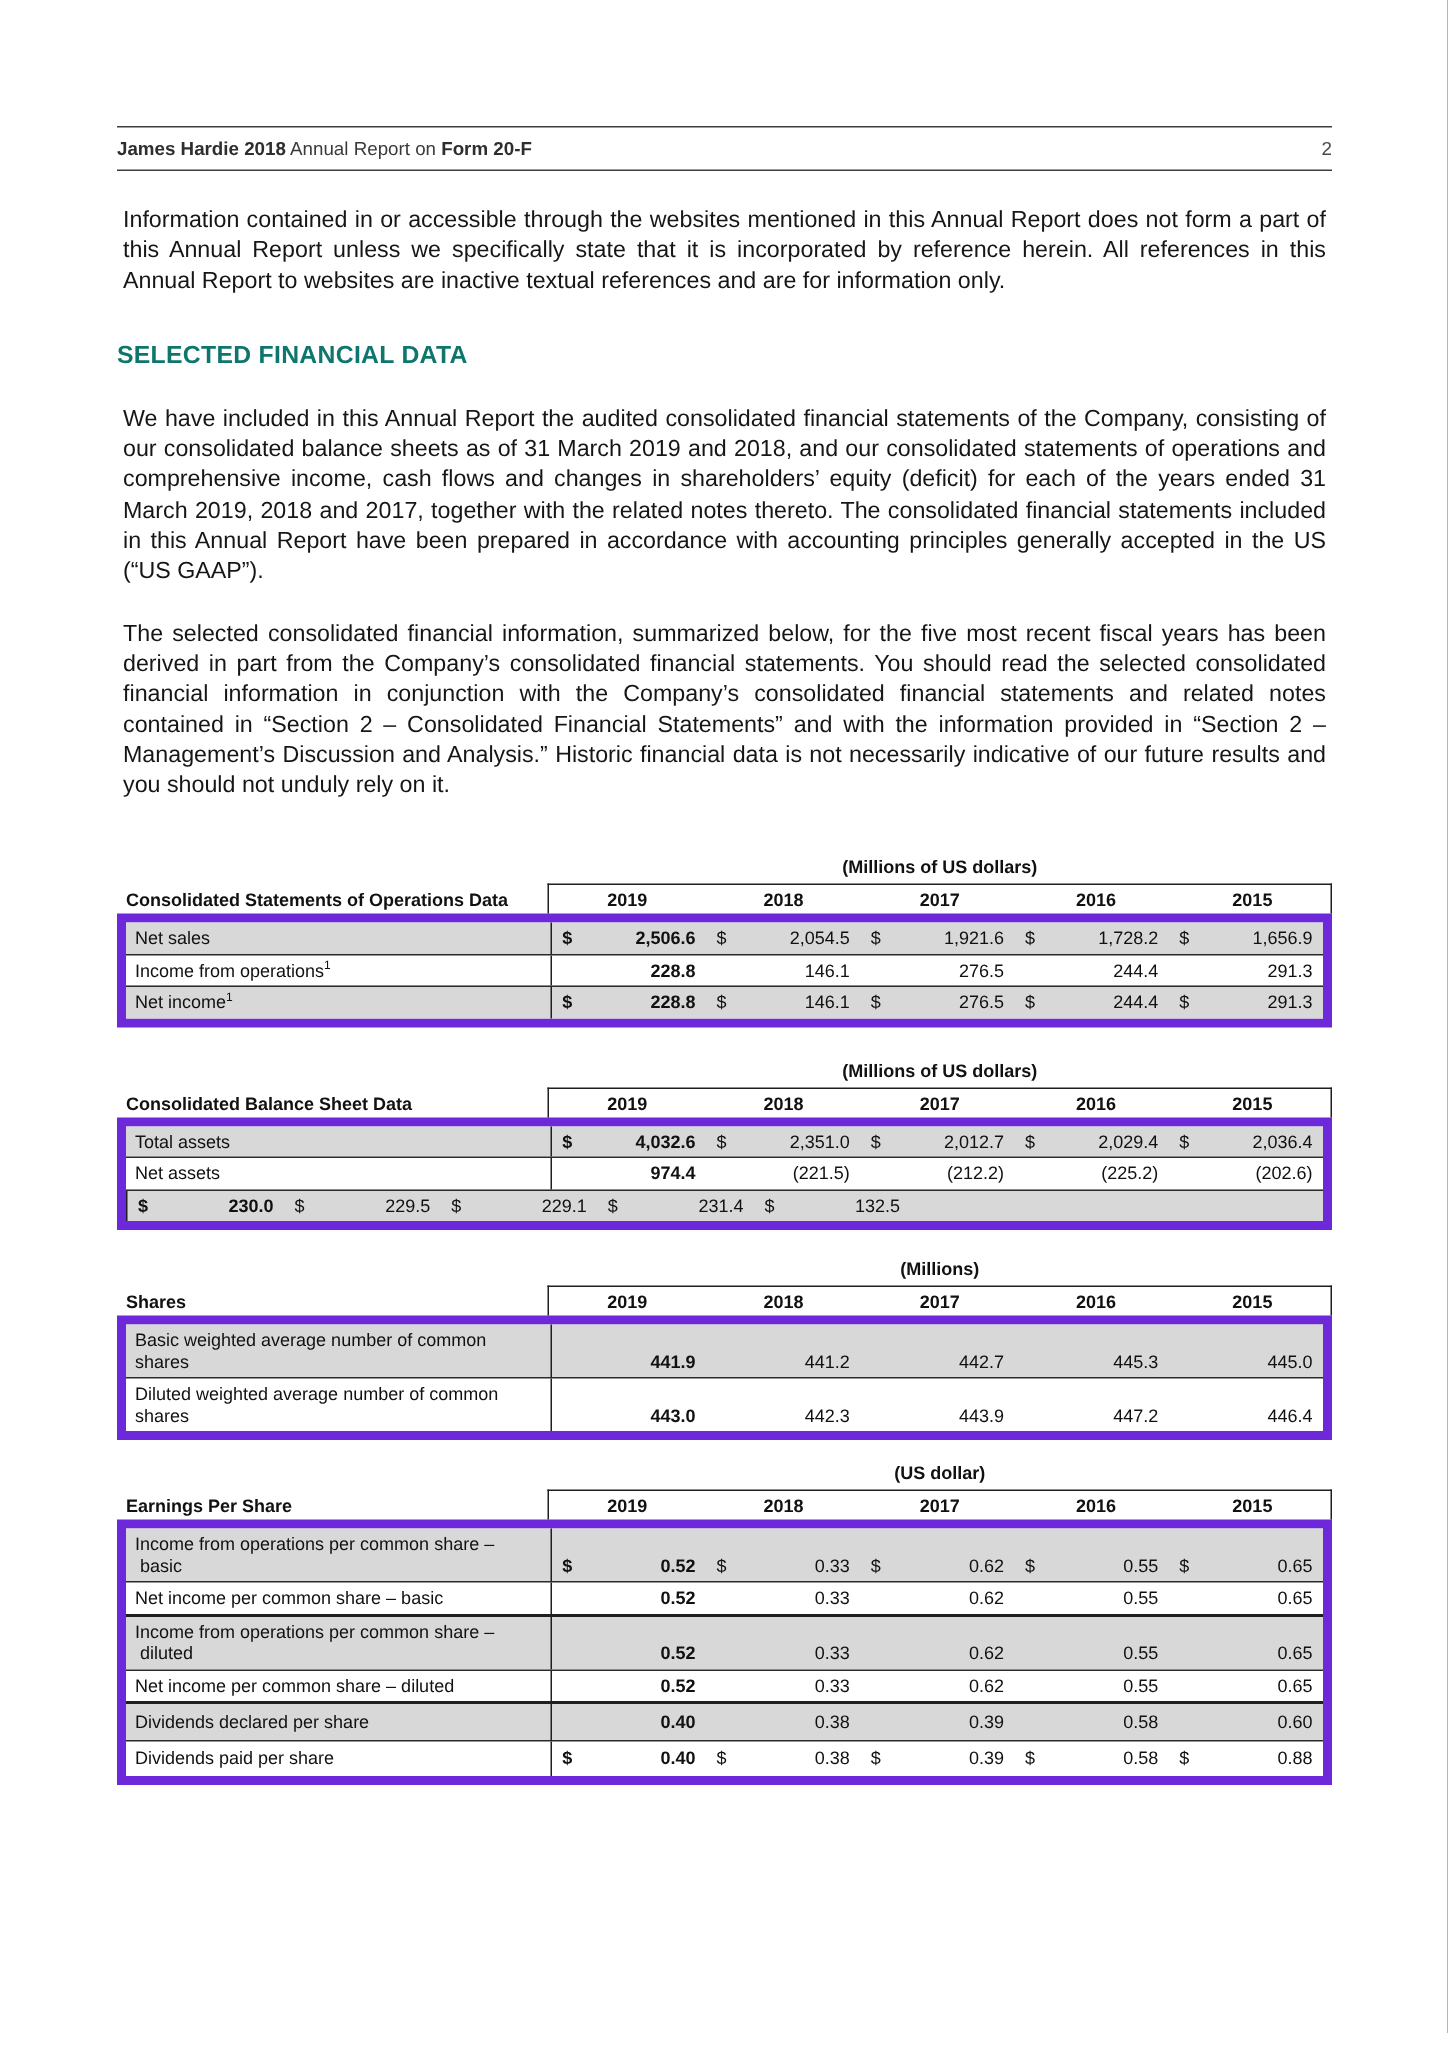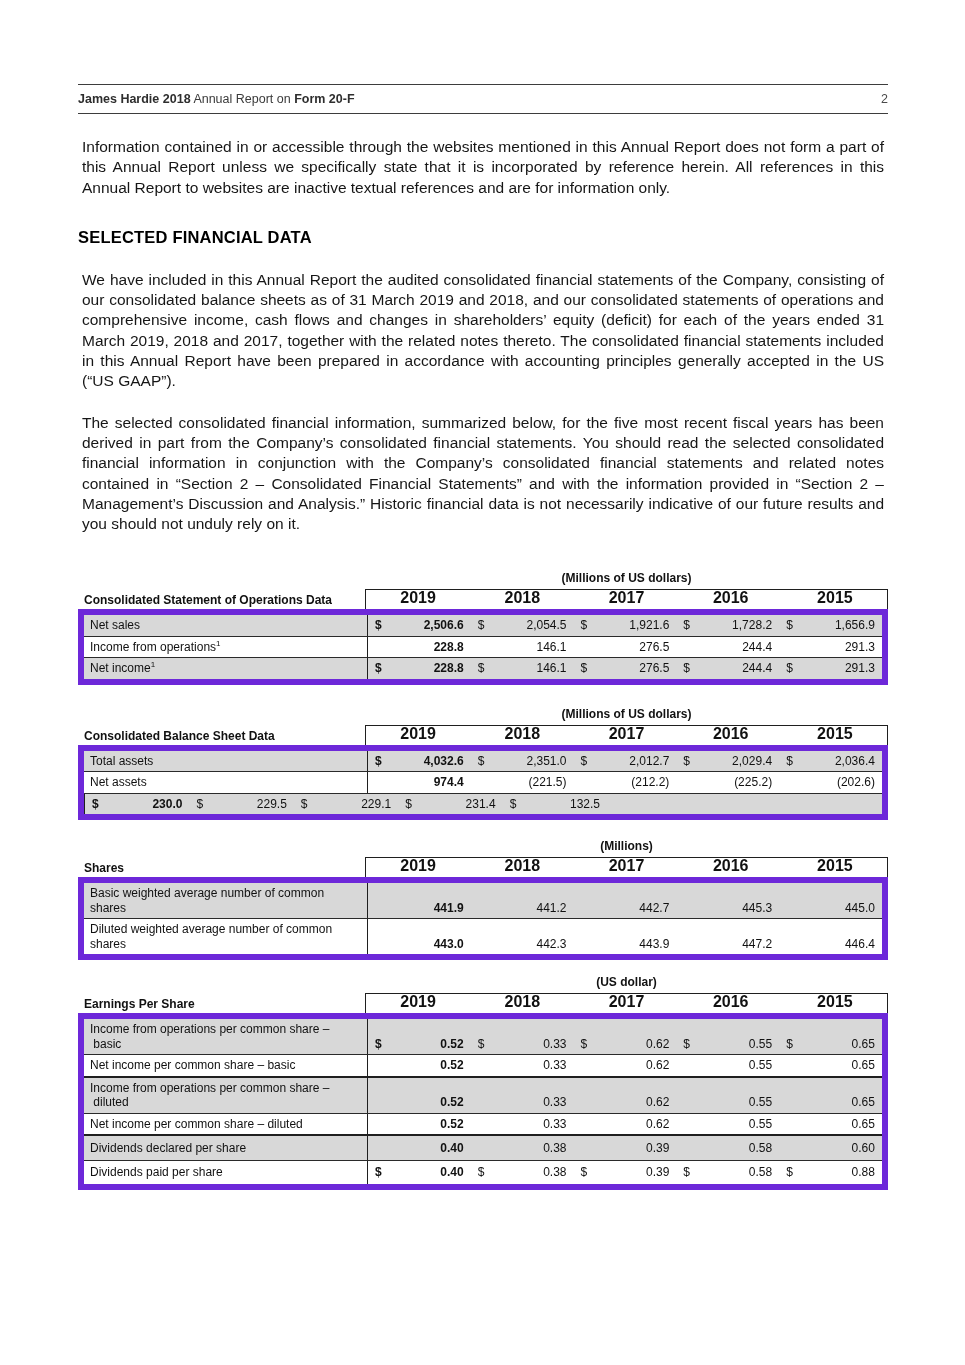--- a/index.html
+++ b/index.html
@@ -26,21 +26,21 @@
 
   
   .para {
     text-align: justify;
     font-size: 15.5px; line-height: 20.3px;
     margin: 4px;
   }
   .p1 { margin-top: 23px; }
   .heading {
     font-size: 16.5px; font-weight: bold; letter-spacing: 0.2px;
-    margin: 30px 0 0 0; line-height: 19px; color: #000000;
+    margin: 30px 0 0 0; line-height: 19px; color: #0f766e;
   }
   .p2 { margin-top: 23px; }
   .p3 { margin-top: 21px; }
 
   
   .fin-table { width: 810px; }
   .fin-table.t1 { margin-top: 37px; }
   .fin-table.t2 { margin-top: 22px; }
   .fin-table.t3 { margin-top: 19px; }
   .fin-table.t4 { margin-top: 15px; }
@@ -55,21 +55,21 @@
     width: 287px; box-sizing: border-box; padding: 0 4px 2px 6px;
     font-size: 12px; font-weight: bold; display: flex; align-items: flex-end;
     color: #111; white-space: nowrap;
   }
   .head-years {
     width: 523px; box-sizing: border-box;
     border: 1.6px solid #1f1f1f; border-bottom: none;
     display: flex; align-items: flex-end;
   }
   .head-year {
-    flex: 1; text-align: center; font-size: 16px; font-weight: bold;
+    flex: 1; text-align: center; font-size: 12px; font-weight: bold;
     padding-bottom: 2px; color: #111;
   }
   .tbody { border: 6px solid #6d28d9; }
   .row { display: flex; }
   .row + .row { border-top: 1px solid #2a2a2a; }
   .row.thick-top { border-top: 2.4px solid #1f1f1f; }
   .row.shaded { background: var(--shade, #d8d8d8); }
   .cell-label {
     width: 287px; box-sizing: border-box; padding: 3px 10px 3px 6px;
     font-size: 12px; line-height: 14.5px; white-space: pre-wrap; color: #111;
@@ -106,21 +106,21 @@
 
     <h1 class="heading">SELECTED FINANCIAL DATA</h1>
 
     <p class="para p2">We have included in this Annual Report the audited consolidated financial statements of the Company, consisting of our consolidated balance sheets as of 31 March 2019 and 2018, and our consolidated statements of operations and comprehensive income, cash flows and changes in shareholders’ equity (deficit) for each of the years ended 31 March 2019, 2018 and 2017, together with the related notes thereto. The consolidated financial statements included in this Annual Report have been prepared in accordance with accounting principles generally accepted in the US (“US GAAP”).</p>
 
     <p class="para p3">The selected consolidated financial information, summarized below, for the five most recent fiscal years has been derived in part from the Company’s consolidated financial statements. You should read the selected consolidated financial information in conjunction with the Company’s consolidated financial statements and related notes contained in “Section 2 – Consolidated Financial Statements” and with the information provided in “Section 2 – Management’s Discussion and Analysis.” Historic financial data is not necessarily indicative of our future results and you should not unduly rely on it.</p>
 
     <div class="fin-table t1">
         <div class="cap">(Millions of US dollars)</div>
         <div class="head-row">
-          <div class="head-label">Consolidated Statement of Operations Data</div>
+          <div class="head-label">Consolidated Statements of Operations Data</div>
           <div class="head-years">
             <div class="head-year">2019</div>
             <div class="head-year">2018</div>
             <div class="head-year">2017</div>
             <div class="head-year">2016</div>
             <div class="head-year">2015</div>
           </div>
         </div>
         <div class="tbody">
           <div class="row shaded">

